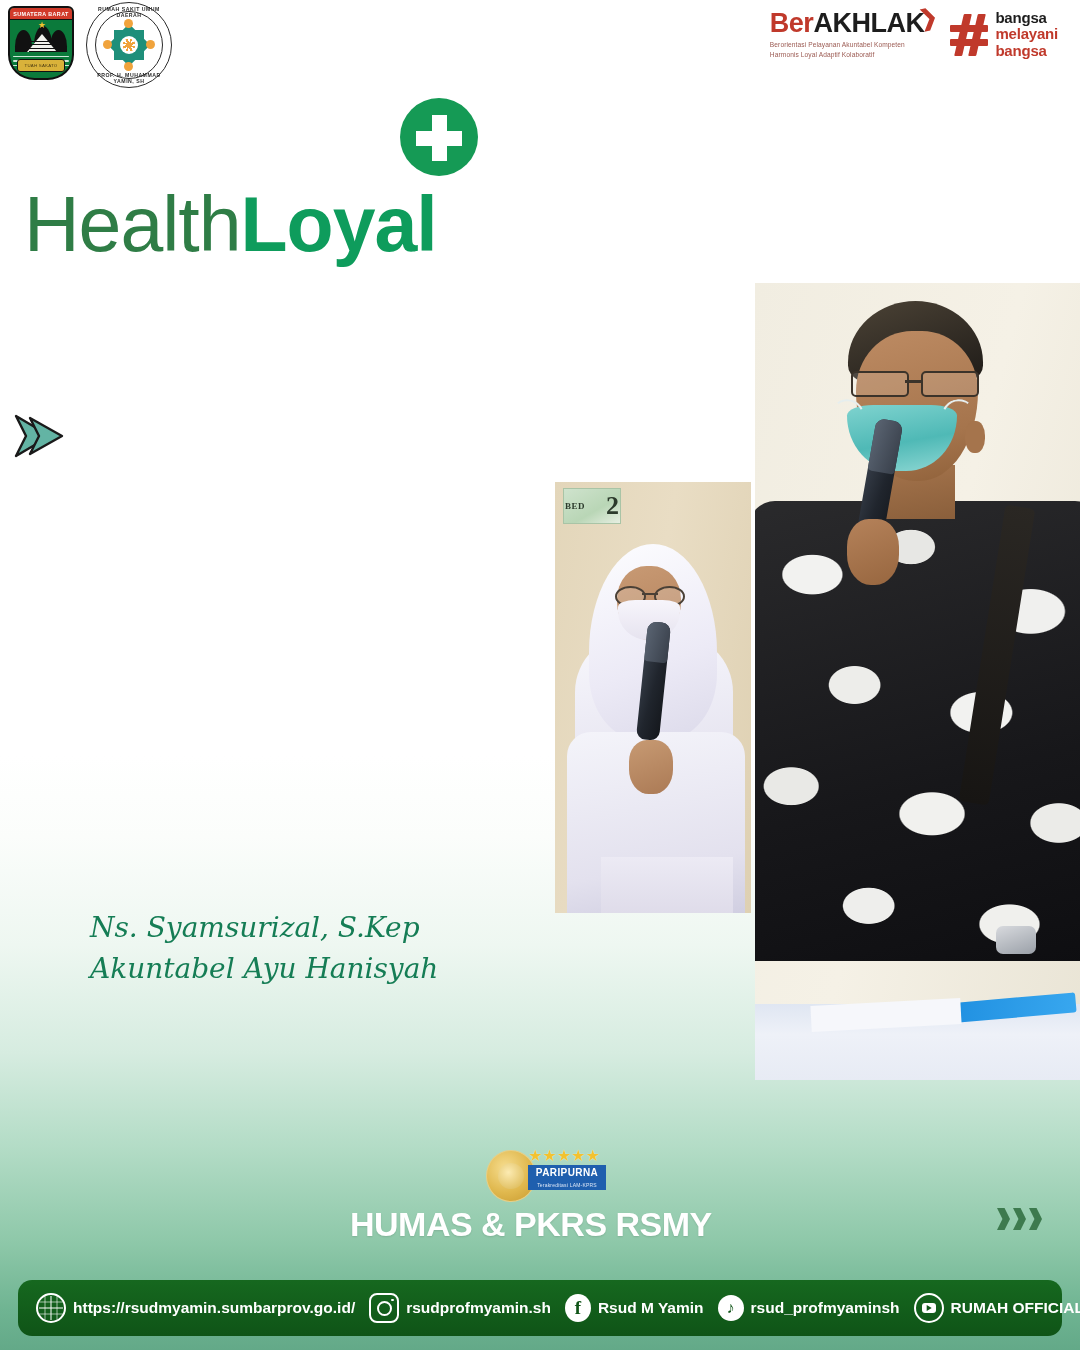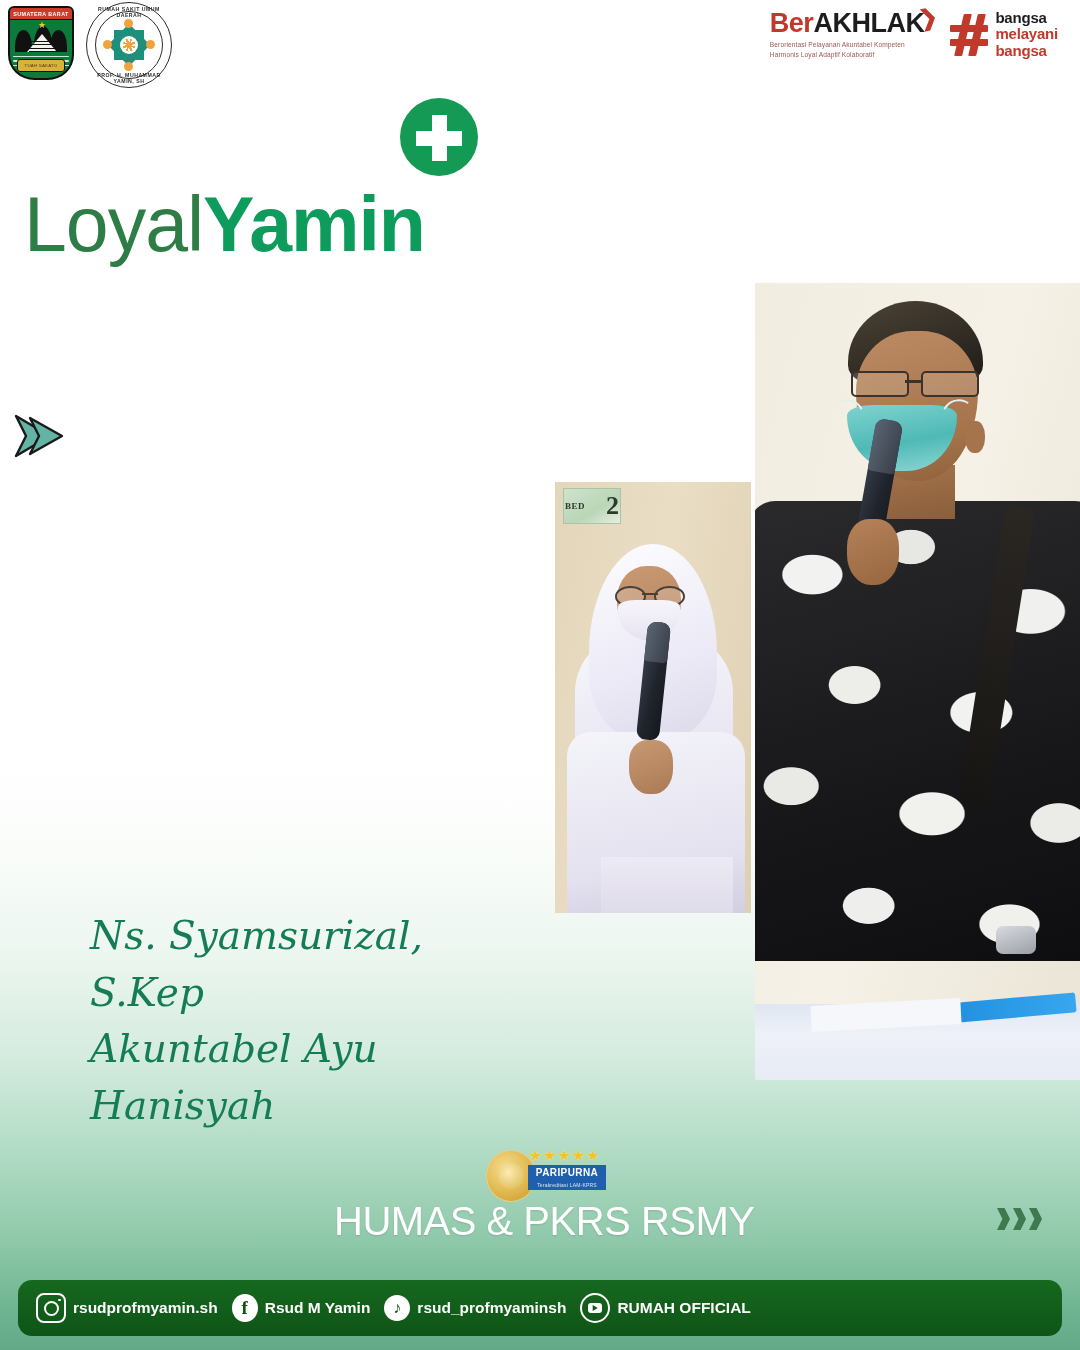--- a/index.html
+++ b/index.html
@@ -132,21 +132,21 @@
 
   
   .arrow-mark{position:absolute;left:10px;top:410px;width:58px;height:52px;}
   .title{
     position:absolute;left:74px;top:412px;width:470px;
     color:#178a4f;font-weight:bold;font-style:italic;
     font-size:37px;line-height:1.17;letter-spacing:-.4px;
   }
   .speakers{
     position:absolute;left:90px;top:908px;width:440px;
-    color:#157d55;font-style:italic;font-size:39px;line-height:1.45;
+    color:#157d55;font-style:italic;font-size:28px;line-height:1.45;
     font-family:"DejaVu Serif", serif;
   }
 
   
   .photo{position:absolute;overflow:hidden;}
   .photo-woman{left:555px;top:482px;width:196px;height:431px;background:#e8dcc0;}
   .photo-man{left:755px;top:283px;width:325px;height:797px;background:#efeade;}
 
   .wall{position:absolute;inset:0;}
   .wall.cream{background:linear-gradient(100deg,#e3d6ba 0%,#e9ddc4 45%,#ded0b2 100%);}
@@ -309,22 +309,22 @@
     position:absolute;left:42px;top:17px;width:78px;height:15px;background:#1f5fae;
     color:#fff;font-size:10px;font-weight:bold;letter-spacing:.4px;
     display:flex;align-items:center;justify-content:center;
   }
   .pari-sub{
     position:absolute;left:42px;top:32px;width:78px;height:10px;background:#1f5fae;
     color:#dbe6f6;font-size:5px;letter-spacing:.2px;
     display:flex;align-items:center;justify-content:center;
   }
   .humas{
-    position:absolute;left:334px;bottom:10px;
-    color:#ffffff;font-size:40px;font-weight:normal;letter-spacing:-.5px;
+    position:absolute;left:350px;bottom:10px;
+    color:#ffffff;font-size:34px;font-weight:bold;letter-spacing:-.5px;
     text-shadow:0 1px 2px rgba(0,0,0,.12);
   }
   .chevs{position:absolute;right:38px;bottom:24px;display:flex;gap:3px;}
   .chevs i{
     width:13px;height:22px;background:#3d7a4e;
     clip-path:polygon(0 0,58% 0,100% 50%,58% 100%,0 100%,42% 50%);
   }
 
   
   .footer{
@@ -435,21 +435,21 @@
         <div class="l2">melayani</div>
         <div class="l3">bangsa</div>
       </div>
     </div>
   </div>
 
   <div class="cross-badge">
     <i class="h"></i>
       <i class="v"></i>
   </div>
-  <div class="health-talk"><span class="h">Loyal</span><span class="t">Yamin</span></div>
+  <div class="health-talk"><span class="h">Health</span><span class="t">Loyal</span></div>
 
   <svg class="arrow-mark" viewBox="0 0 58 52">
     <path d="M6 6 L40 26 L6 46 L16 26 Z" fill="#63b4a4" stroke="#1a1a1a" stroke-width="2.4" stroke-linejoin="round"></path>
     <path d="M20 8 L52 26 L20 44 L29 26 Z" fill="#63b4a4" stroke="#1a1a1a" stroke-width="2.4" stroke-linejoin="round"></path>
   </svg>
 
   <div class="speakers">
     <div>Ns. Syamsurizal, S.Kep</div>
     <div>Akuntabel Ayu Hanisyah</div>
   </div>
@@ -522,20 +522,24 @@
     <div class="humas">HUMAS &amp; PKRS RSMY</div>
     <div class="chevs">
         <i></i>
         <i></i>
         <i></i>
       </div>
   </div>
 
   <div class="footer">
 
+    <div class="fitem">
+      <span class="ficon ic-globe"></span>
+      <span>https://rsudmyamin.sumbarprov.go.id/</span>
+    </div>
 
     <div class="fitem">
       <span class="ficon ic-ig"></span>
       <span>rsudprofmyamin.sh</span>
     </div>
 
     <div class="fitem">
       <span class="ficon ic-fb">f</span>
       <span>Rsud M Yamin</span>
     </div>

